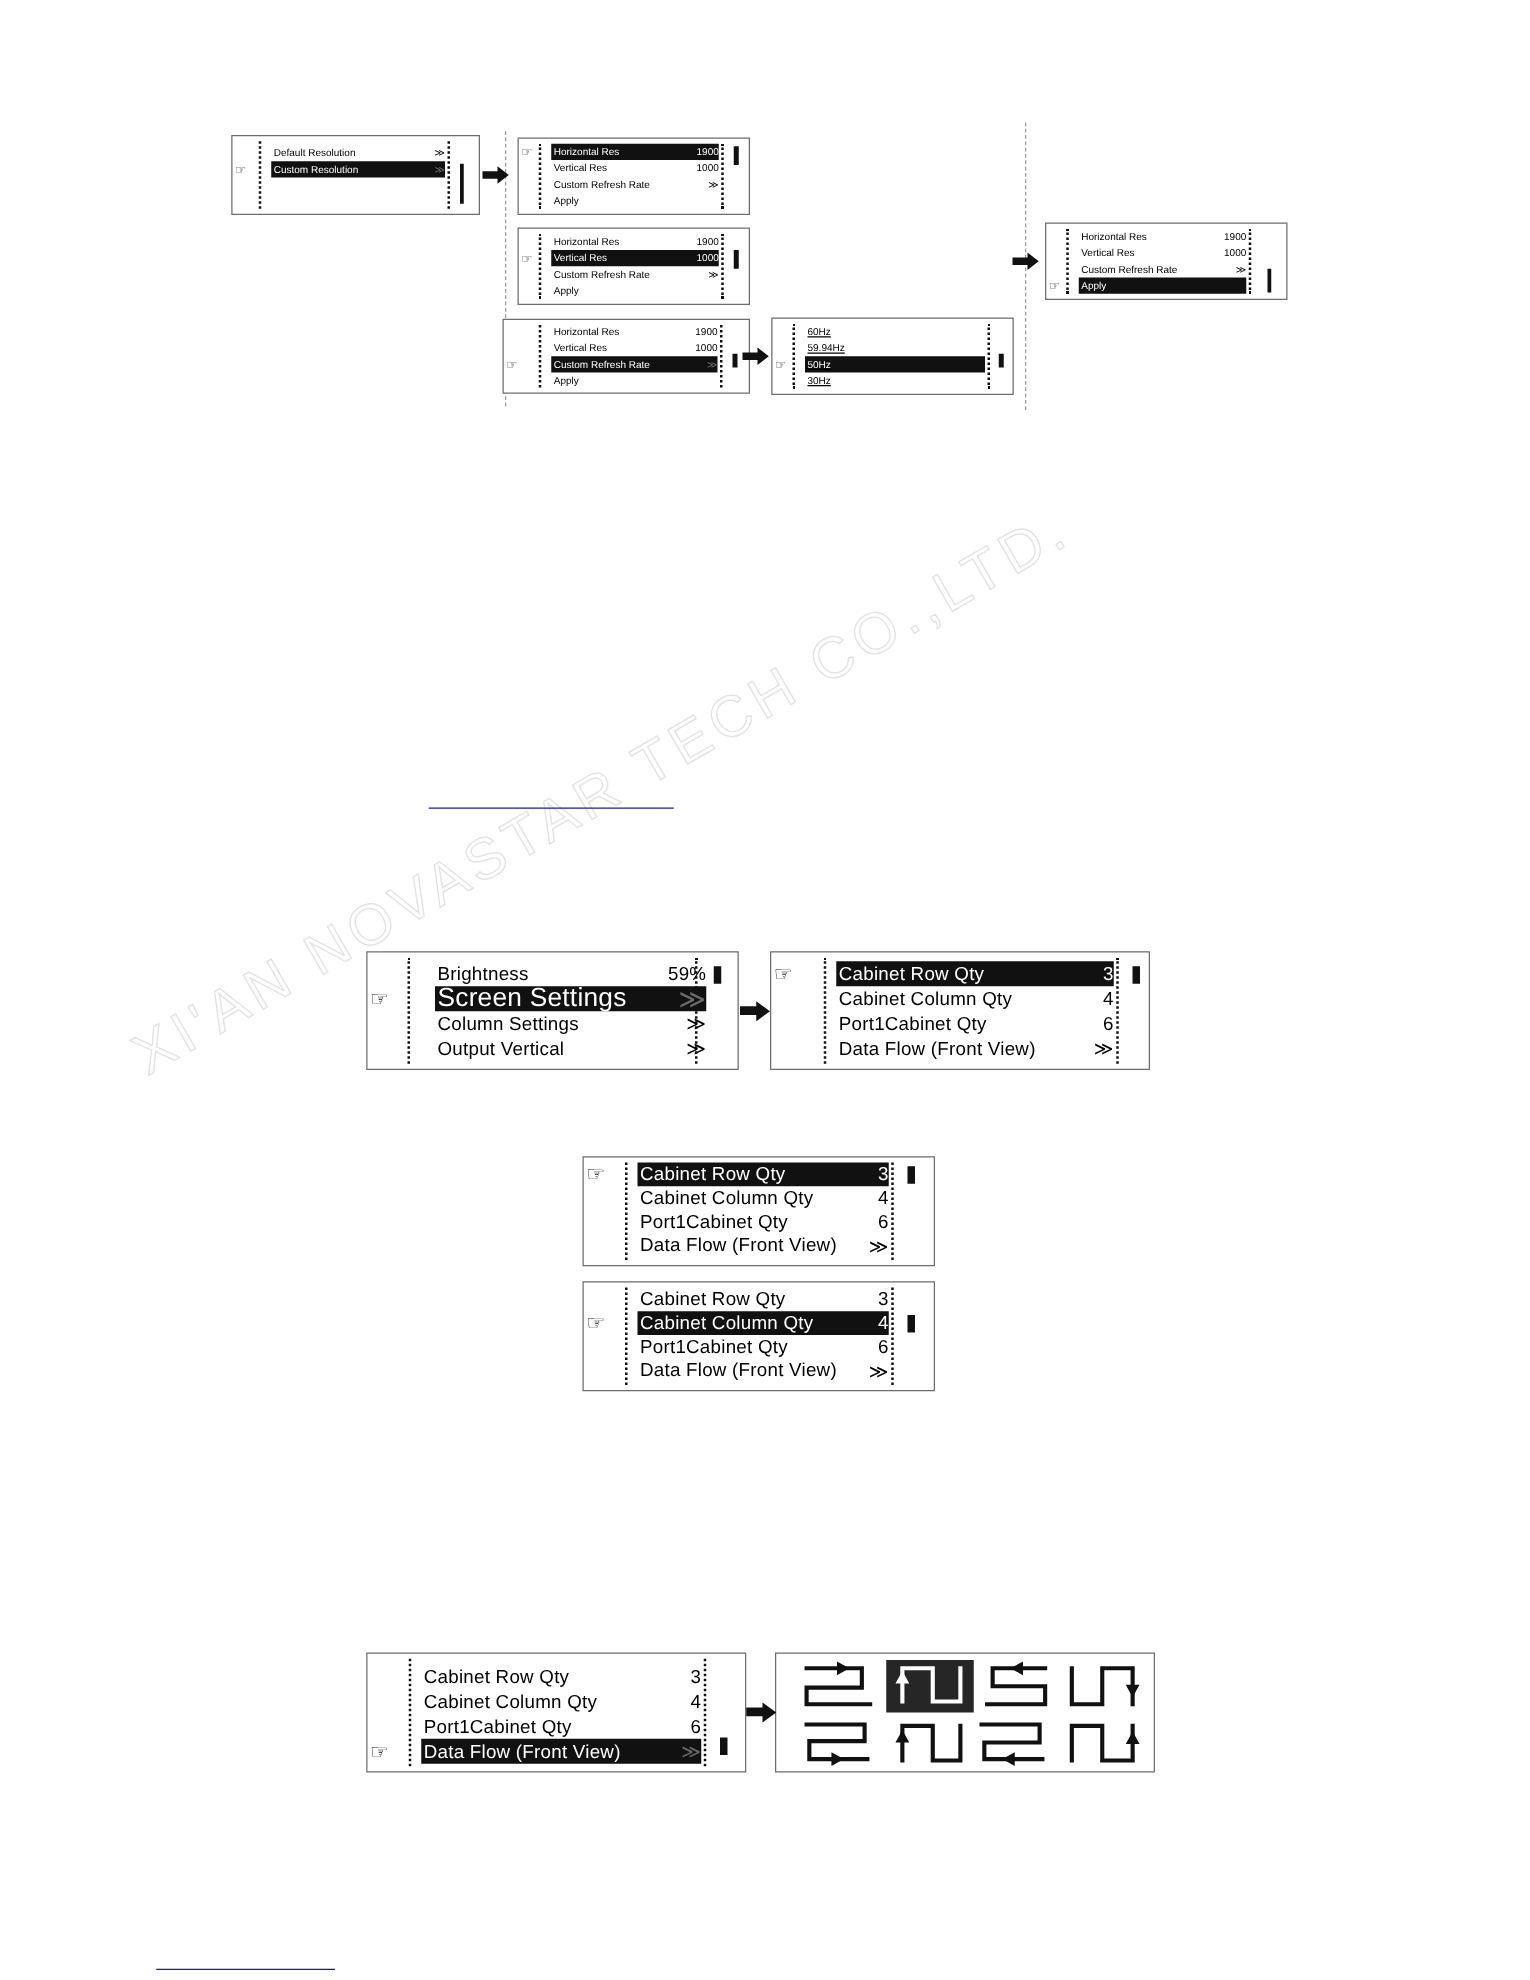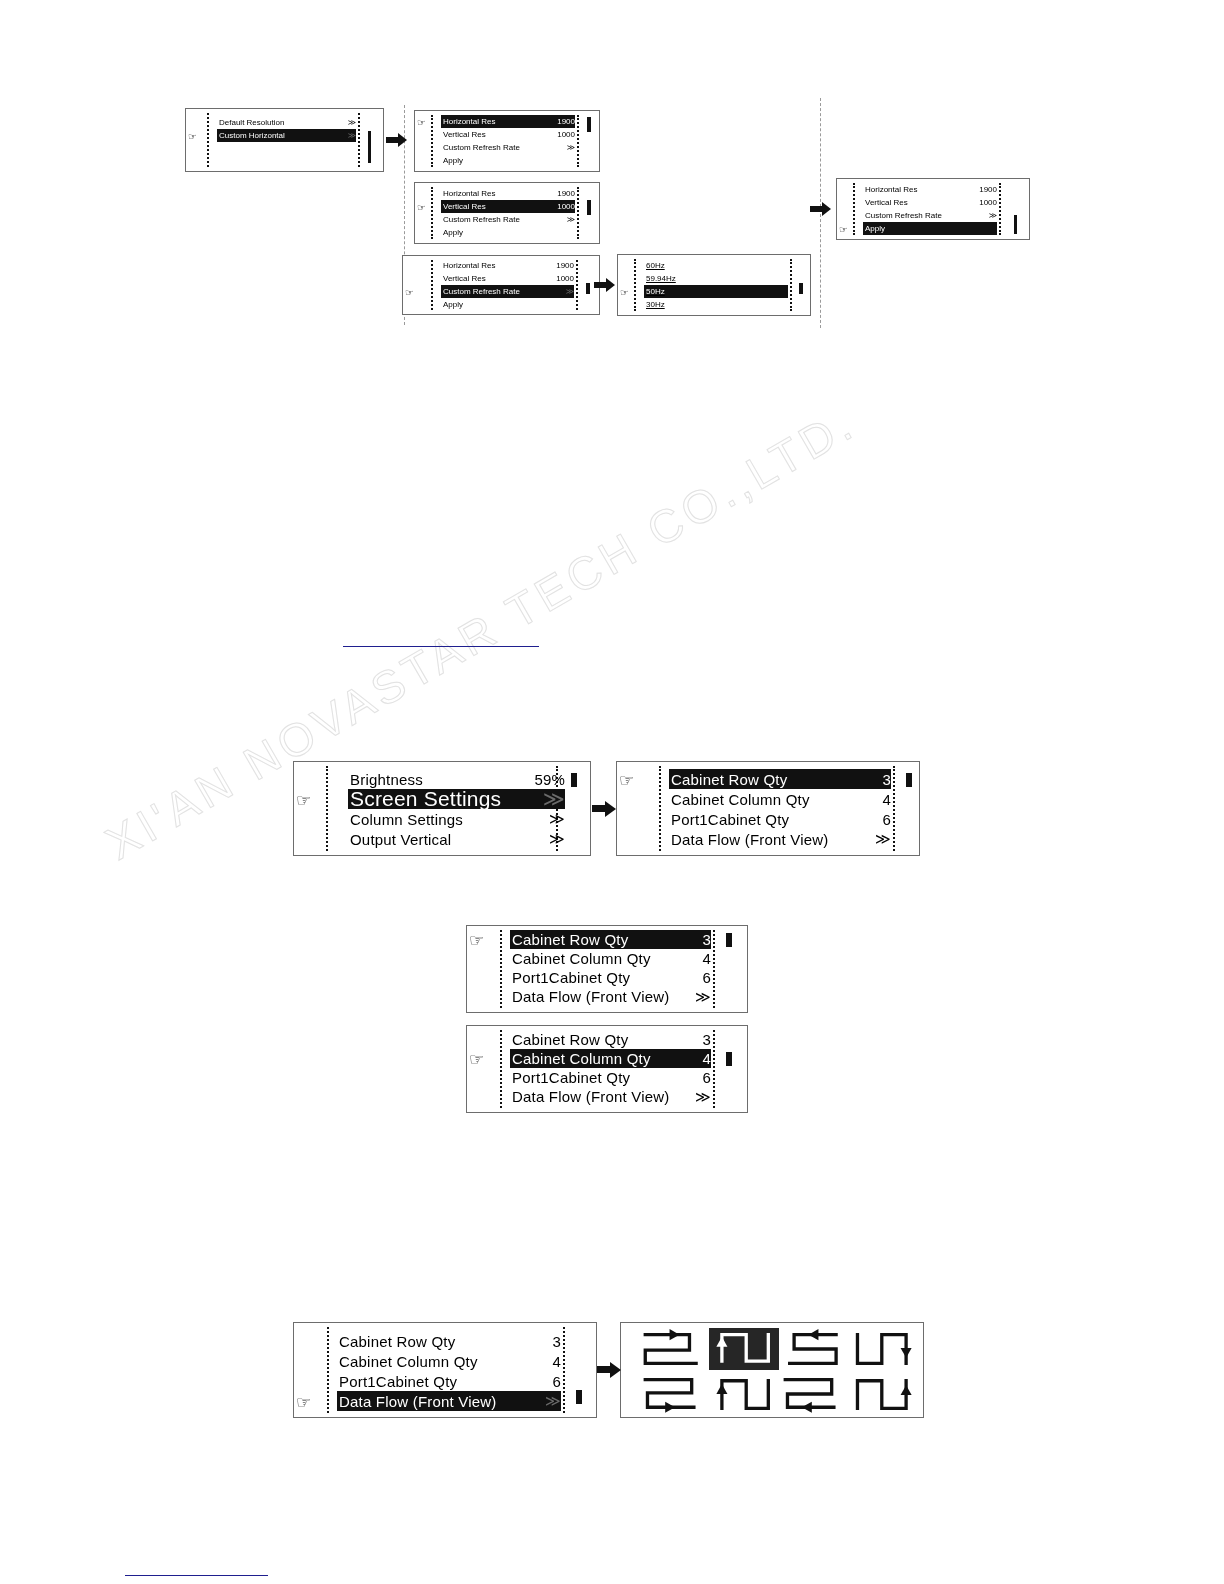--- a/index.html
+++ b/index.html
@@ -148,21 +148,21 @@
   <div id="p-custres" class="lcd" style="left:185px;top:108px;width:199px;height:64px;">
       <div class="inner">
         <div class="rail" style="left: 21px;"></div>
         <div class="rail" style="left: 172px;"></div>
         <div class="rows" style="left: 31px; width: 139px; top: 7px; bottom: auto; height: 26px;">
           <div class="row" style="height: 13px; font-size: 8px; letter-spacing: 0px; padding-left: 2px; justify-content: space-between;">
             <span class="lbl">Default Resolution</span>
             <span class="val chev" style="width: 18px;">≫</span>
           </div>
           <div class="row sel" style="height: 13px; font-size: 8px; letter-spacing: 0px; padding-left: 2px;">
-            <span class="lbl">Custom Horizontal</span>
+            <span class="lbl">Custom Resolution</span>
             <span class="val chev" style="width: 18px;">≫</span>
           </div>
         </div>
         <div class="hand" style="font-size: 10px; top: 22.5px;">☞</div>
         <div class="thumb" style="left: 182px; top: 22px; width: 3px; height: 32px;"></div>
       </div>
     </div>
   <div id="p-horiz" class="lcd" style="left:414px;top:110px;width:186px;height:62px;">
       <div class="inner">
         <div class="rail" style="left: 16px;"></div>

